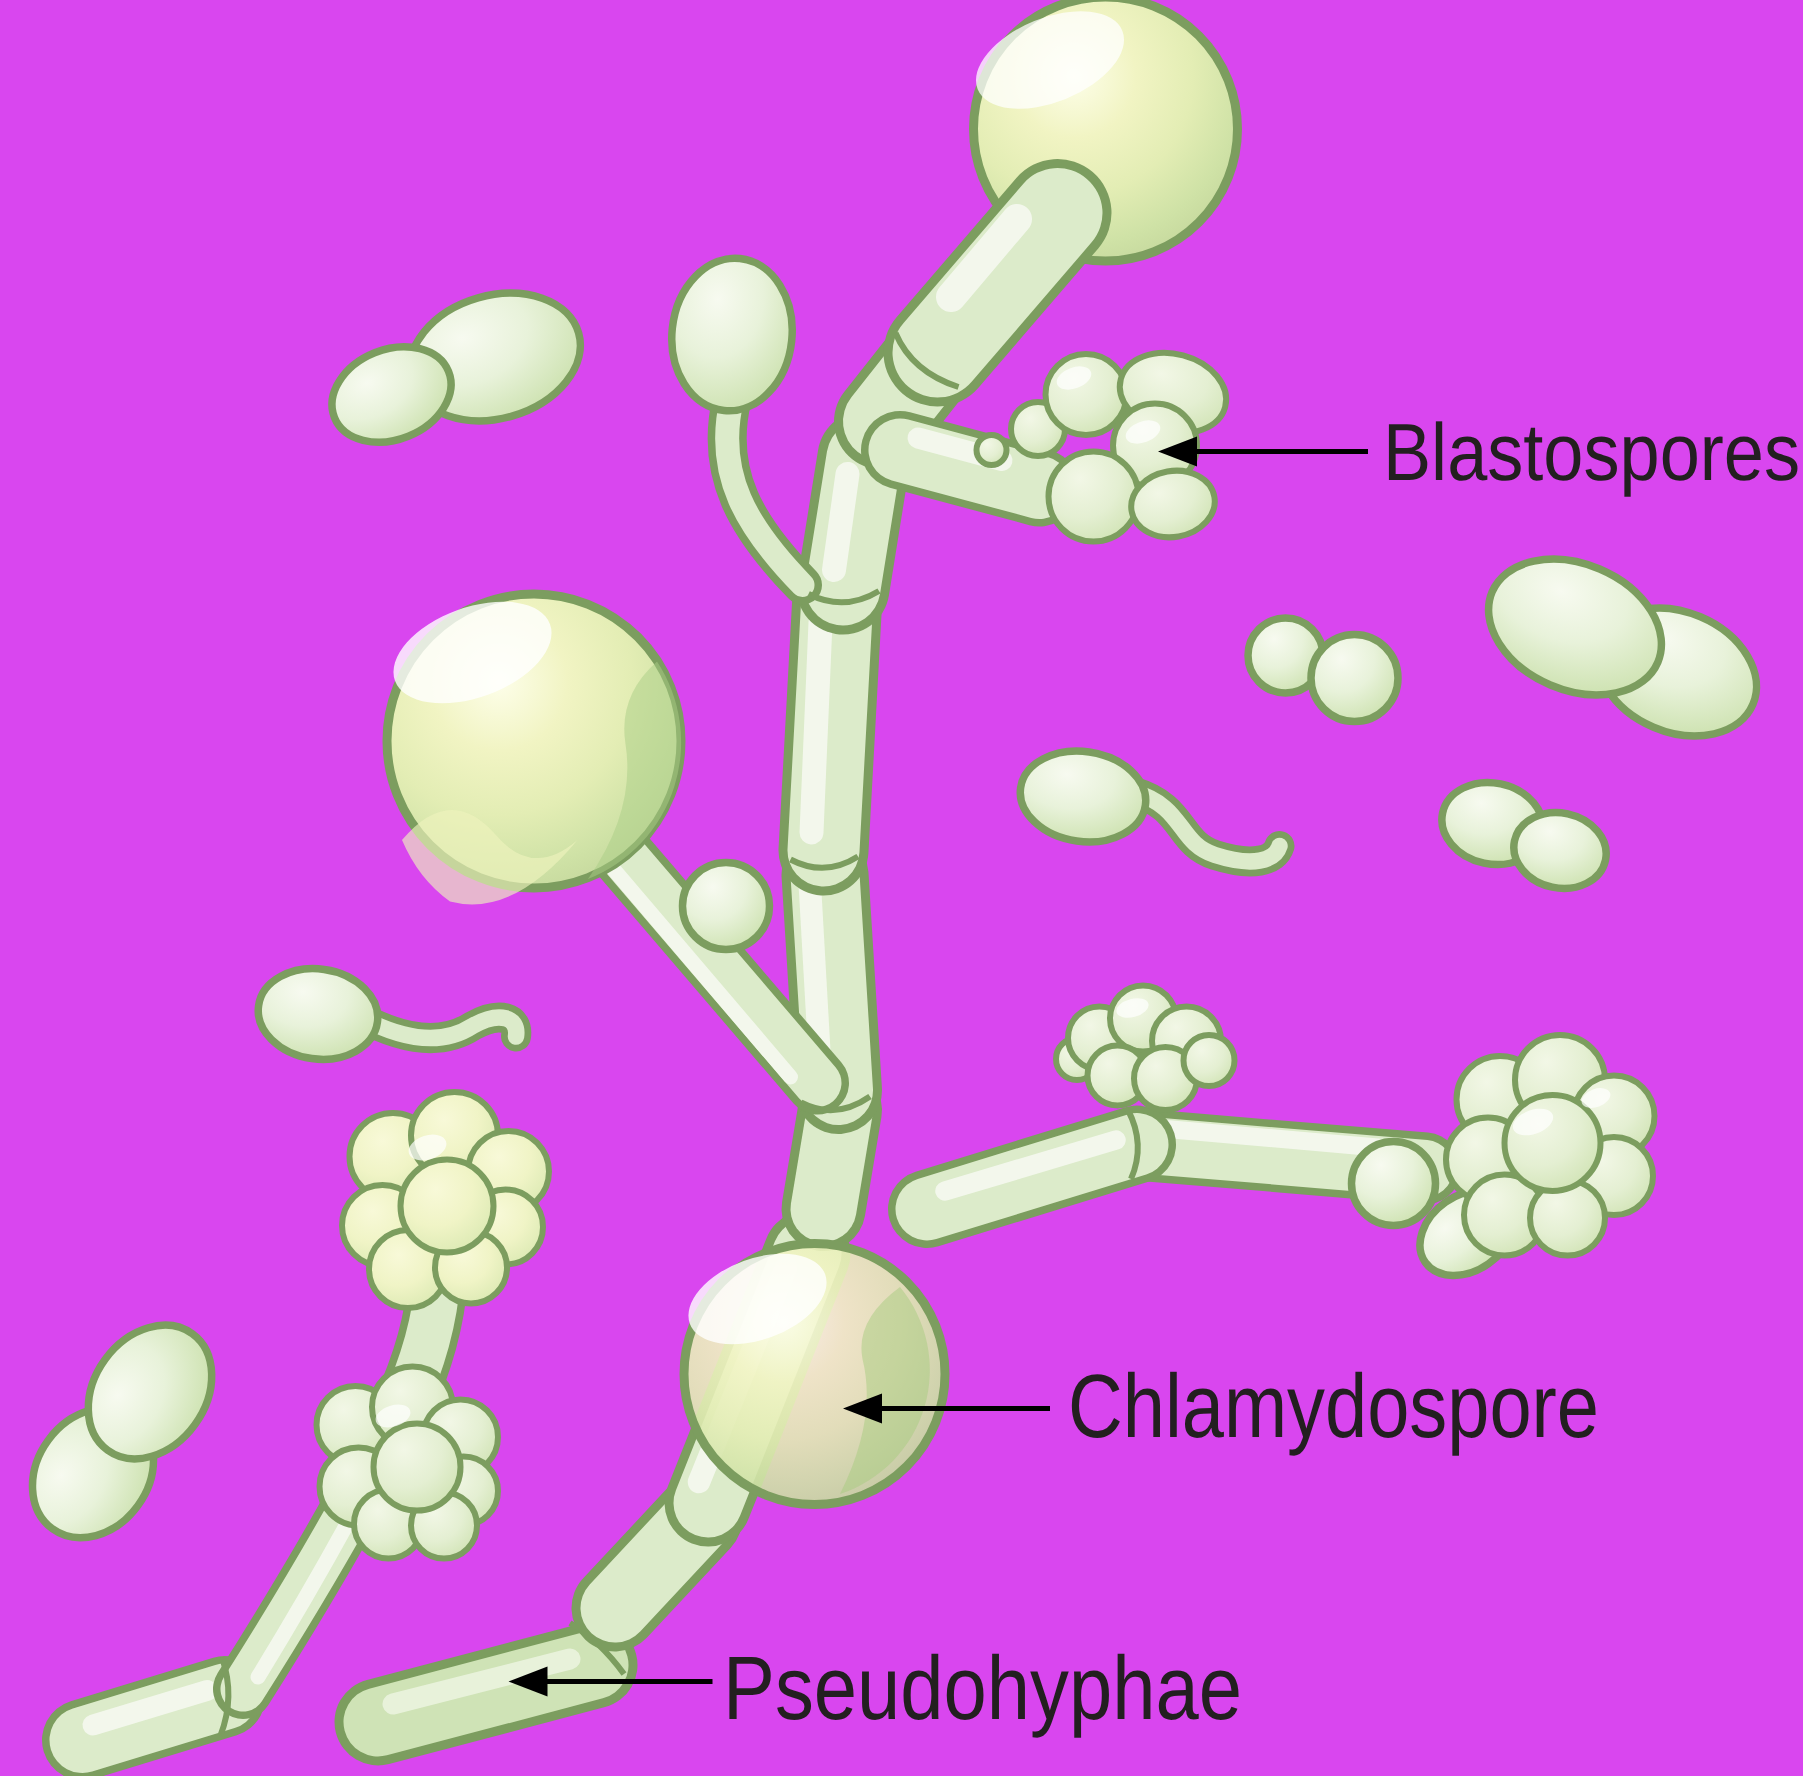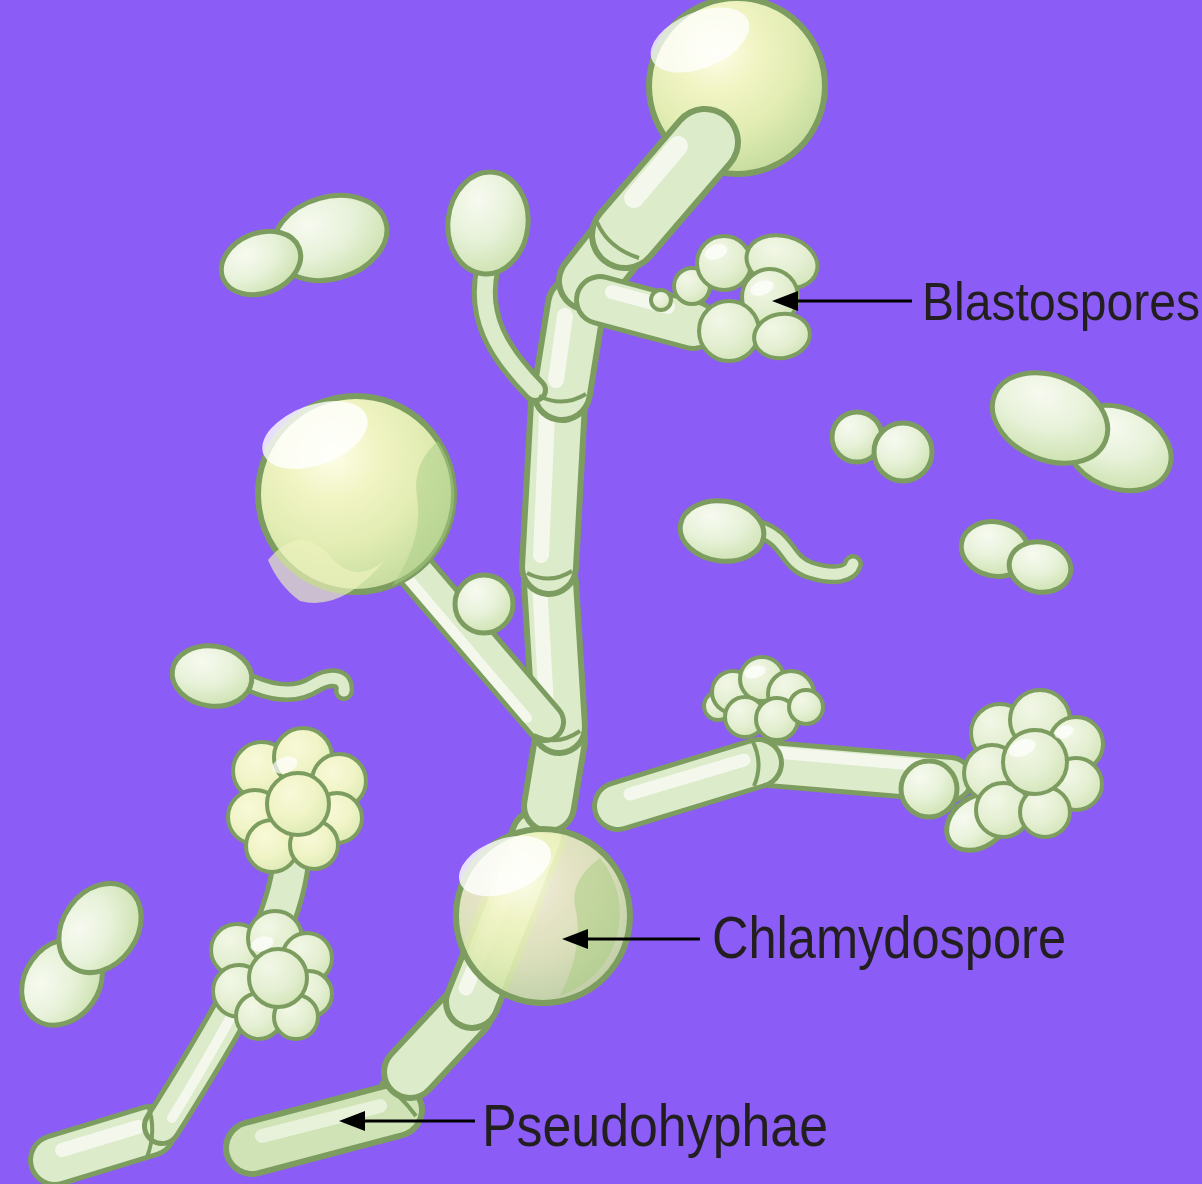--- a/index.html
+++ b/index.html
@@ -1,16 +1,16 @@
 <!DOCTYPE html>
 <html><head>
 <meta charset="utf-8">
 <style>
   html,body{margin:0;padding:0;background:#ffffff;}
-  #stage{position:relative;width:1202px;height:1184px;background:#8b5cf6;overflow:hidden;
+  #stage{position:relative;width:1202px;height:1184px;background:#d946ef;overflow:hidden;
          font-family:"Liberation Sans", sans-serif;}
   svg{display:block;}
   .hyO{stroke:#7c9d5f;fill:none;stroke-linecap:round;}
   .hyF{stroke:#dcebca;fill:none;stroke-linecap:round;}
   .hyF2{stroke:#cfe3b6;fill:none;stroke-linecap:round;}
   .hyH{stroke:#f3f8ed;fill:none;stroke-linecap:round;opacity:.95;}
   .hyH2{stroke:#e9f2dc;fill:none;stroke-linecap:round;opacity:.95;}
   .cell{fill:url(#gCell);stroke:#7c9d5f;stroke-width:5;}
   .grape{fill:url(#gGrape);stroke:#7c9d5f;stroke-width:4;}
   .grapeY{fill:url(#gGrapeY);stroke:#7c9d5f;stroke-width:4;}

